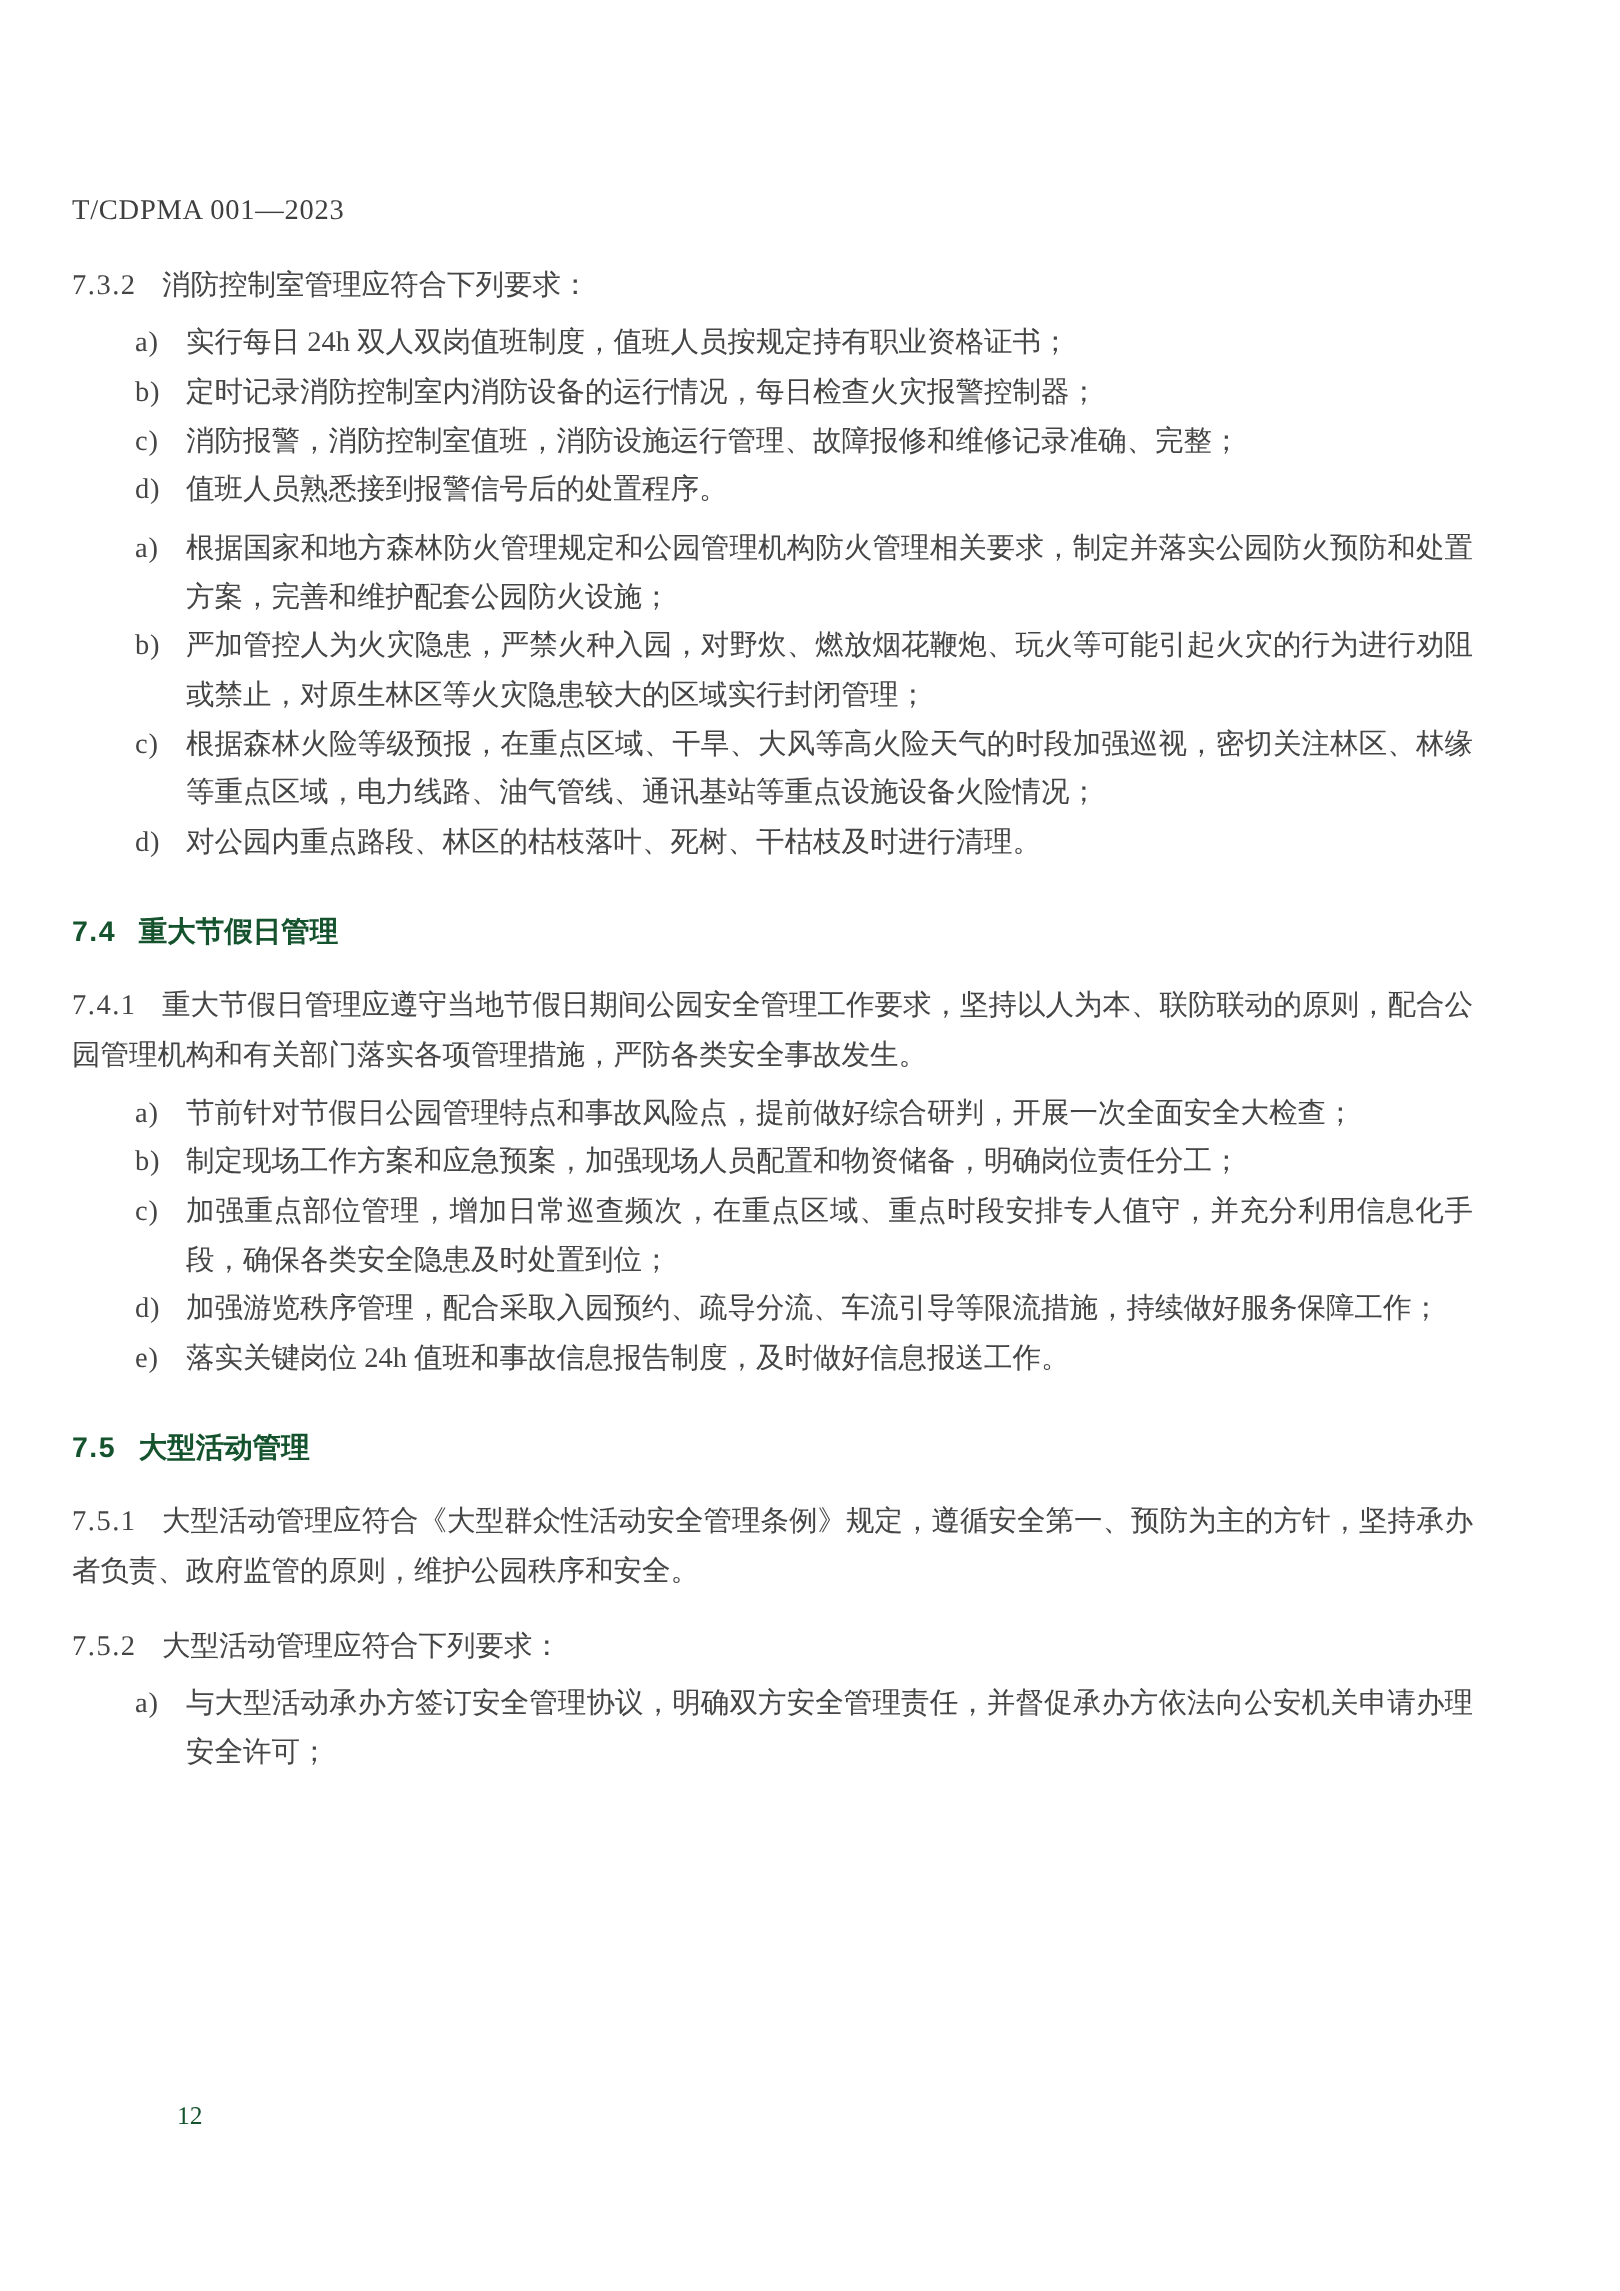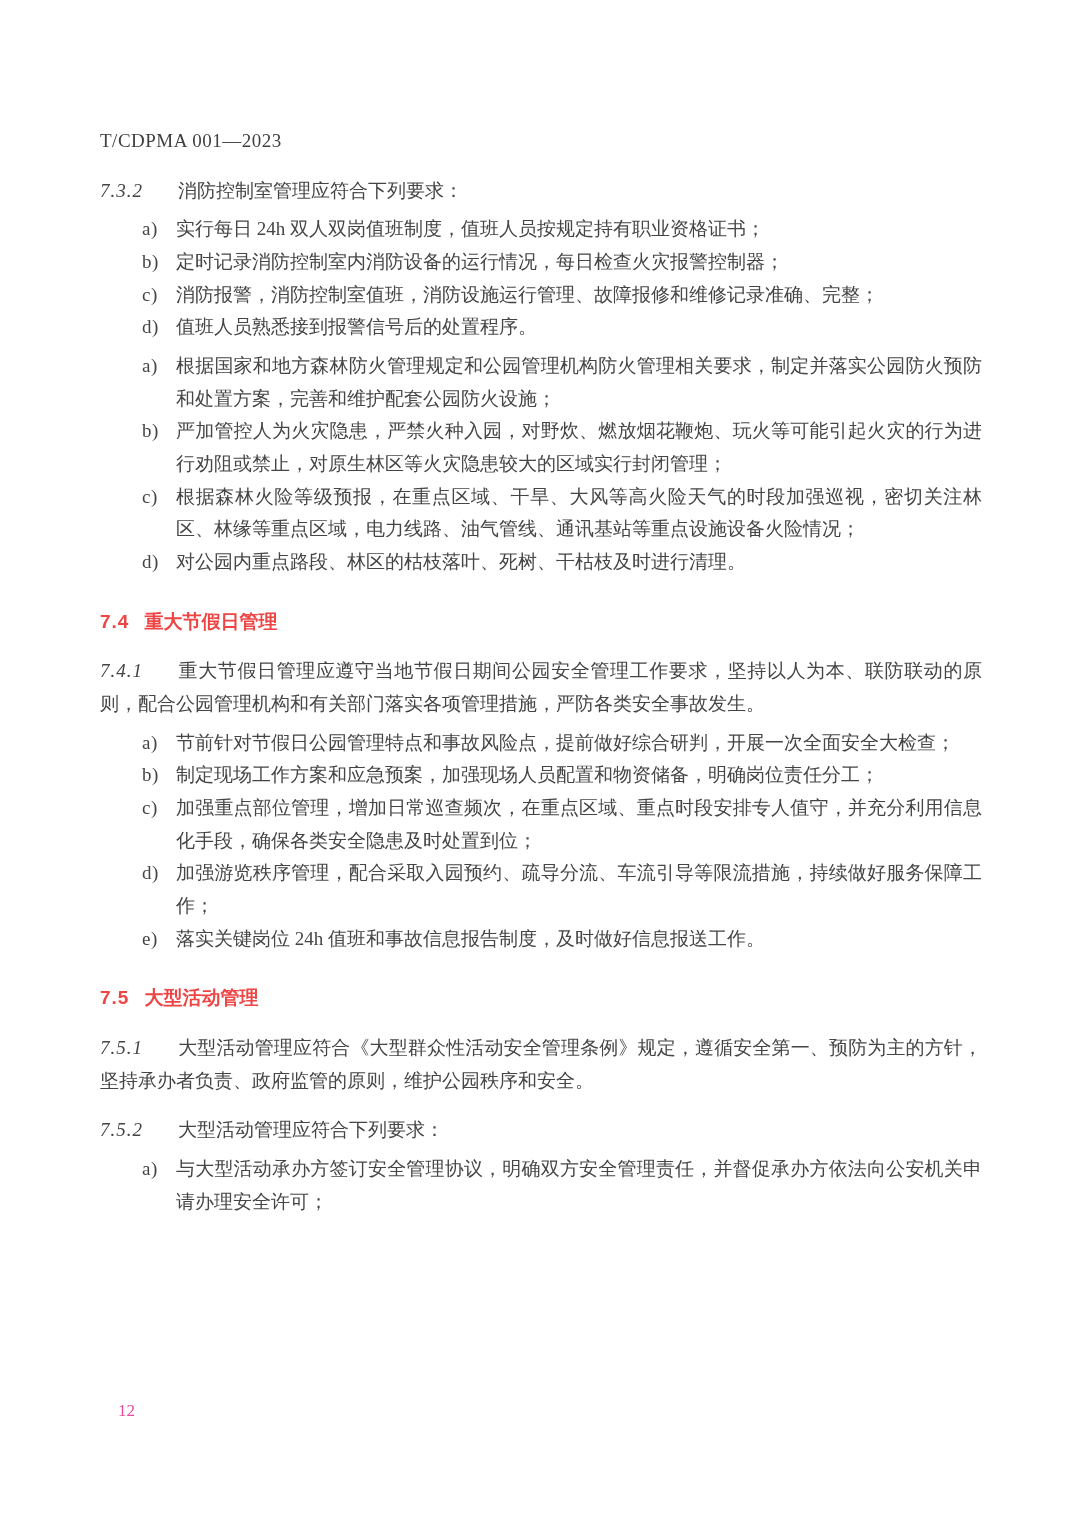--- a/index.html
+++ b/index.html
@@ -7,46 +7,45 @@
     padding: 0;
     background: #ffffff;
   }
   .page {
     position: relative;
     width: 1080px;
     height: 1527px;
     margin: 0 auto;
     background: #ffffff;
     box-sizing: border-box;
-    padding: 125px 98px 0 100px;
+    padding: 125px 98px 0 48px;
     font-family: "Liberation Serif", "DejaVu Serif", serif;
     color: #454545;
     font-size: 19px;
     line-height: 1.72;
     overflow: hidden;
   }
   .doc-header {
     font-size: 19px;
     letter-spacing: 0.5px;
     color: #3f3f3f;
     margin-bottom: 6px;
   }
   .clause {
     margin-top: 17px;
     text-align: justify;
   }
   .clause .num {
-    margin-right: 35px;
+    margin-right: 17px;
     letter-spacing: 1px;
-    font-style: italic;
   }
   .heading {
     margin-top: 27px;
     font-weight: bold;
-    color: #ef4444;
+    color: #14532d;
     font-family: "Liberation Sans", "DejaVu Sans", sans-serif;
     font-size: 19px;
   }
   .heading .num {
     margin-right: 15px;
     letter-spacing: 1px;
   }
   .list {
     margin-top: 6px;
     padding-left: 42px;
@@ -61,21 +60,21 @@
     letter-spacing: 0.5px;
   }
   .li-text {
     flex: 1 1 auto;
   }
   .page-number {
     position: absolute;
     left: 118px;
     bottom: 102px;
     font-size: 17px;
-    color: #ec4899;
+    color: #14532d;
   }
 </style>
 </head>
 <body>
 
 <div class="page">
 
   <div class="doc-header">T/CDPMA 001—2023</div>
 
   <div class="clause">

